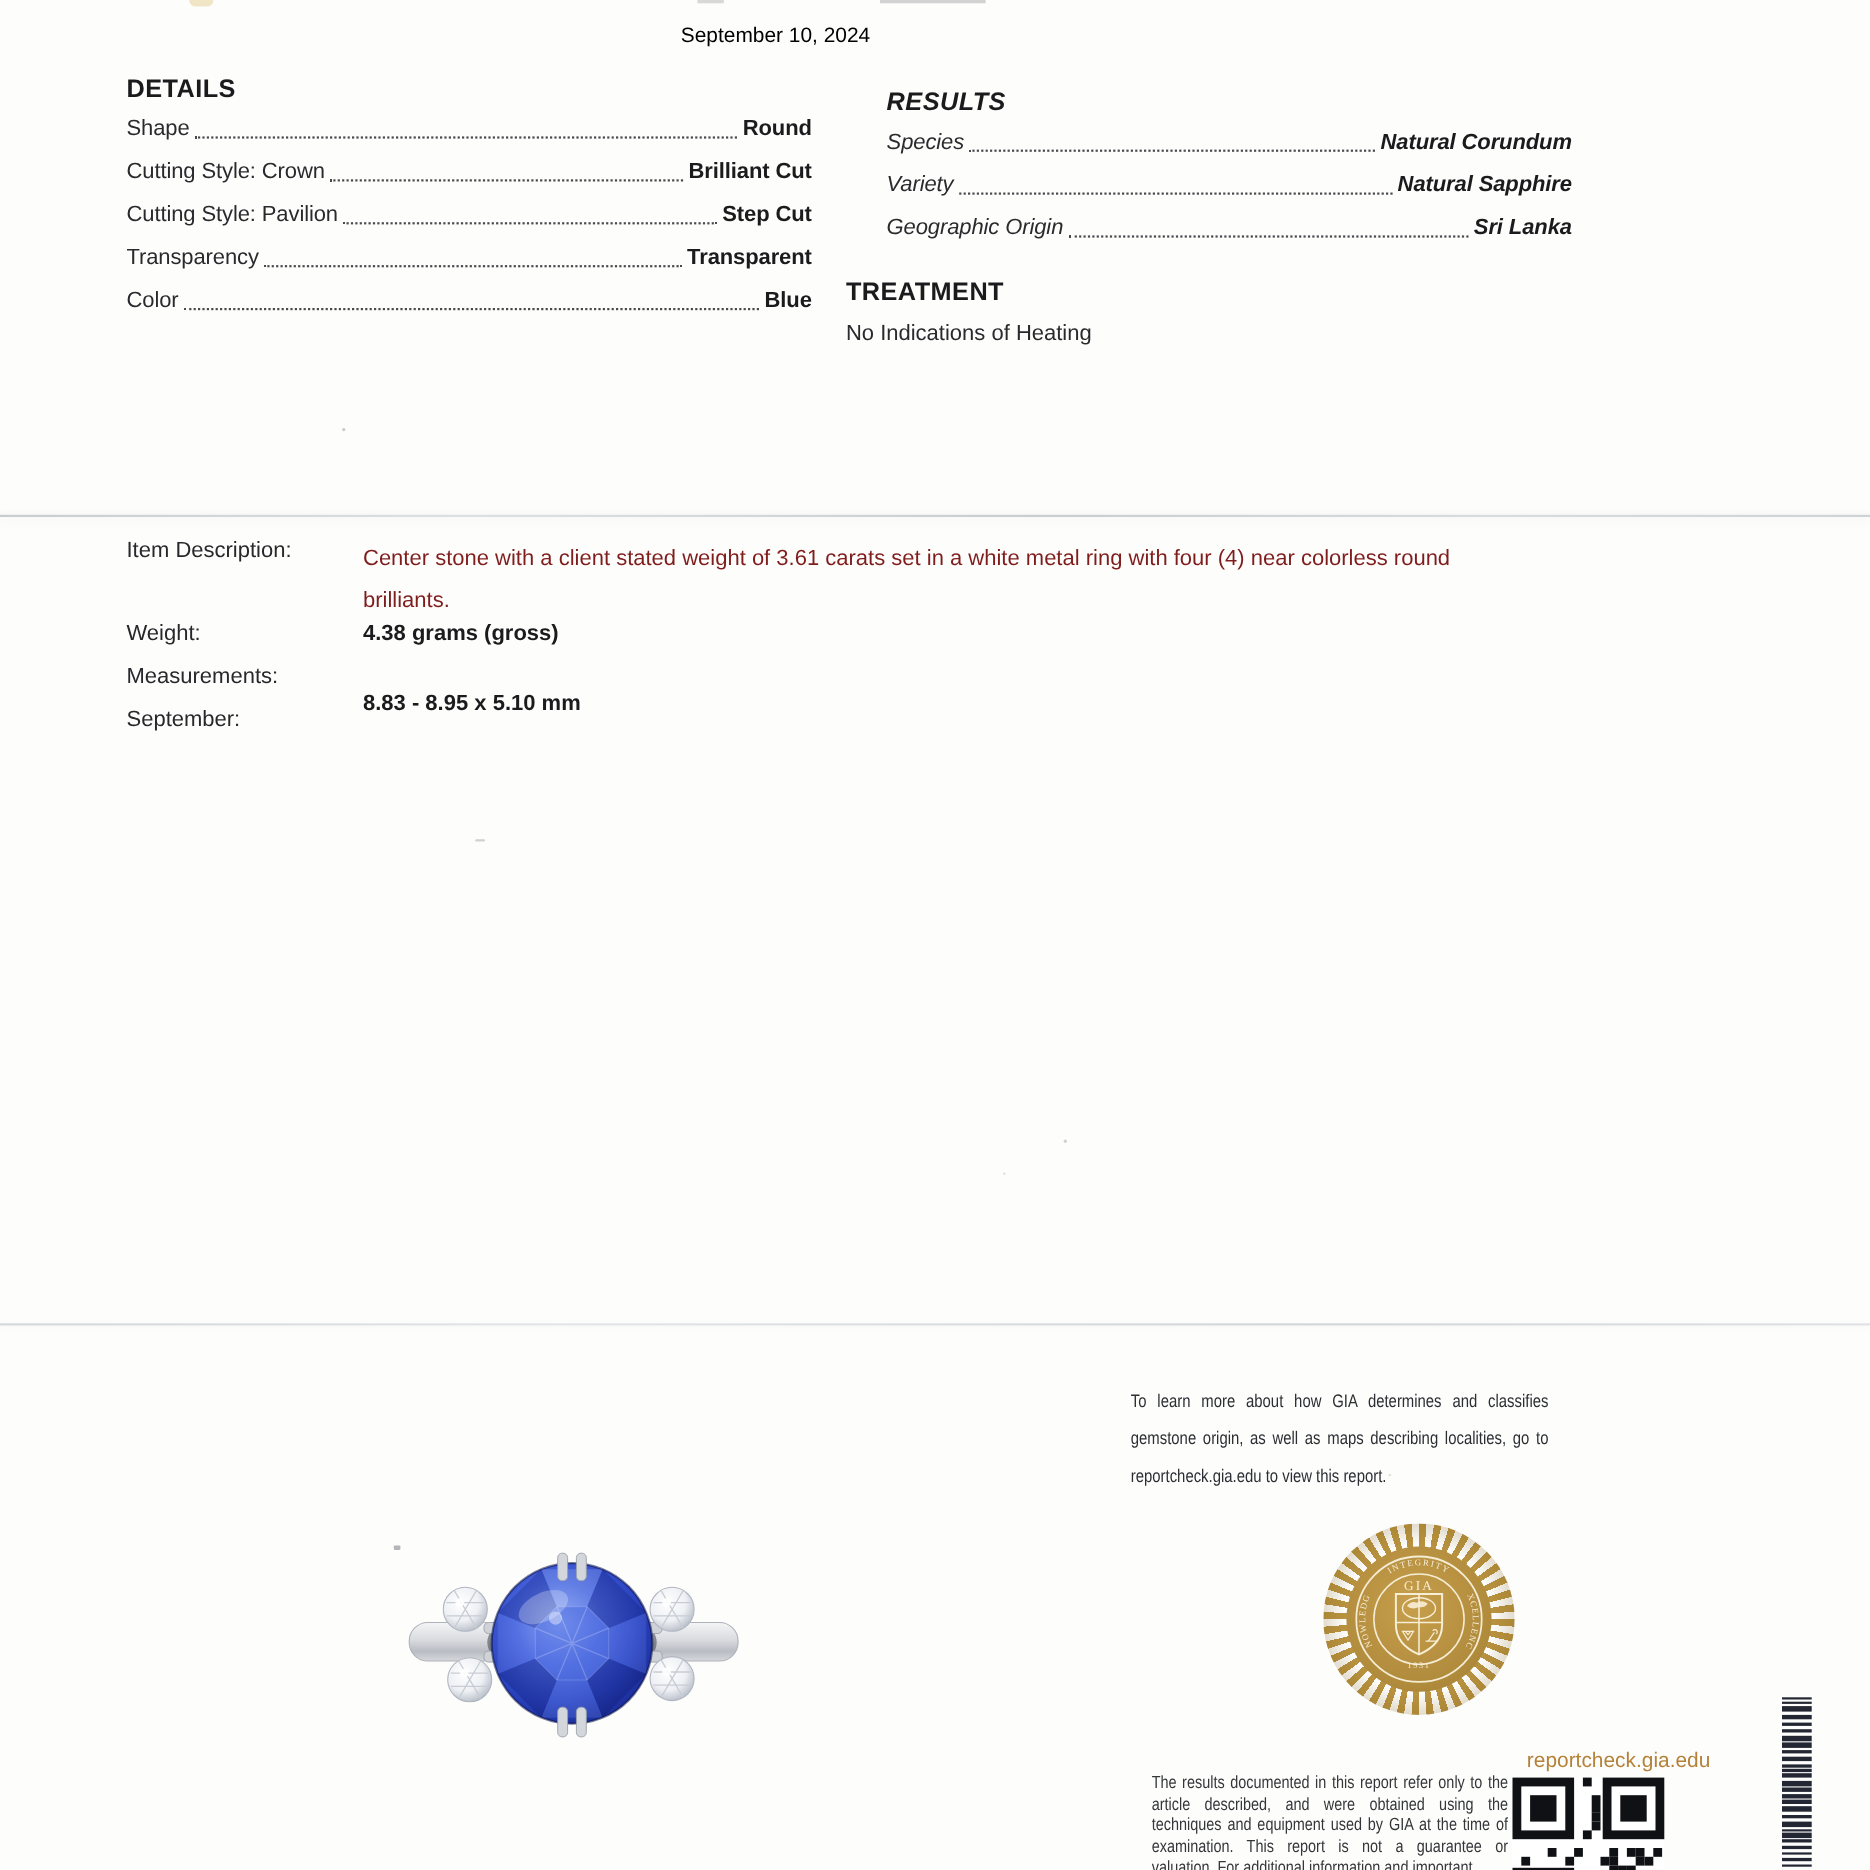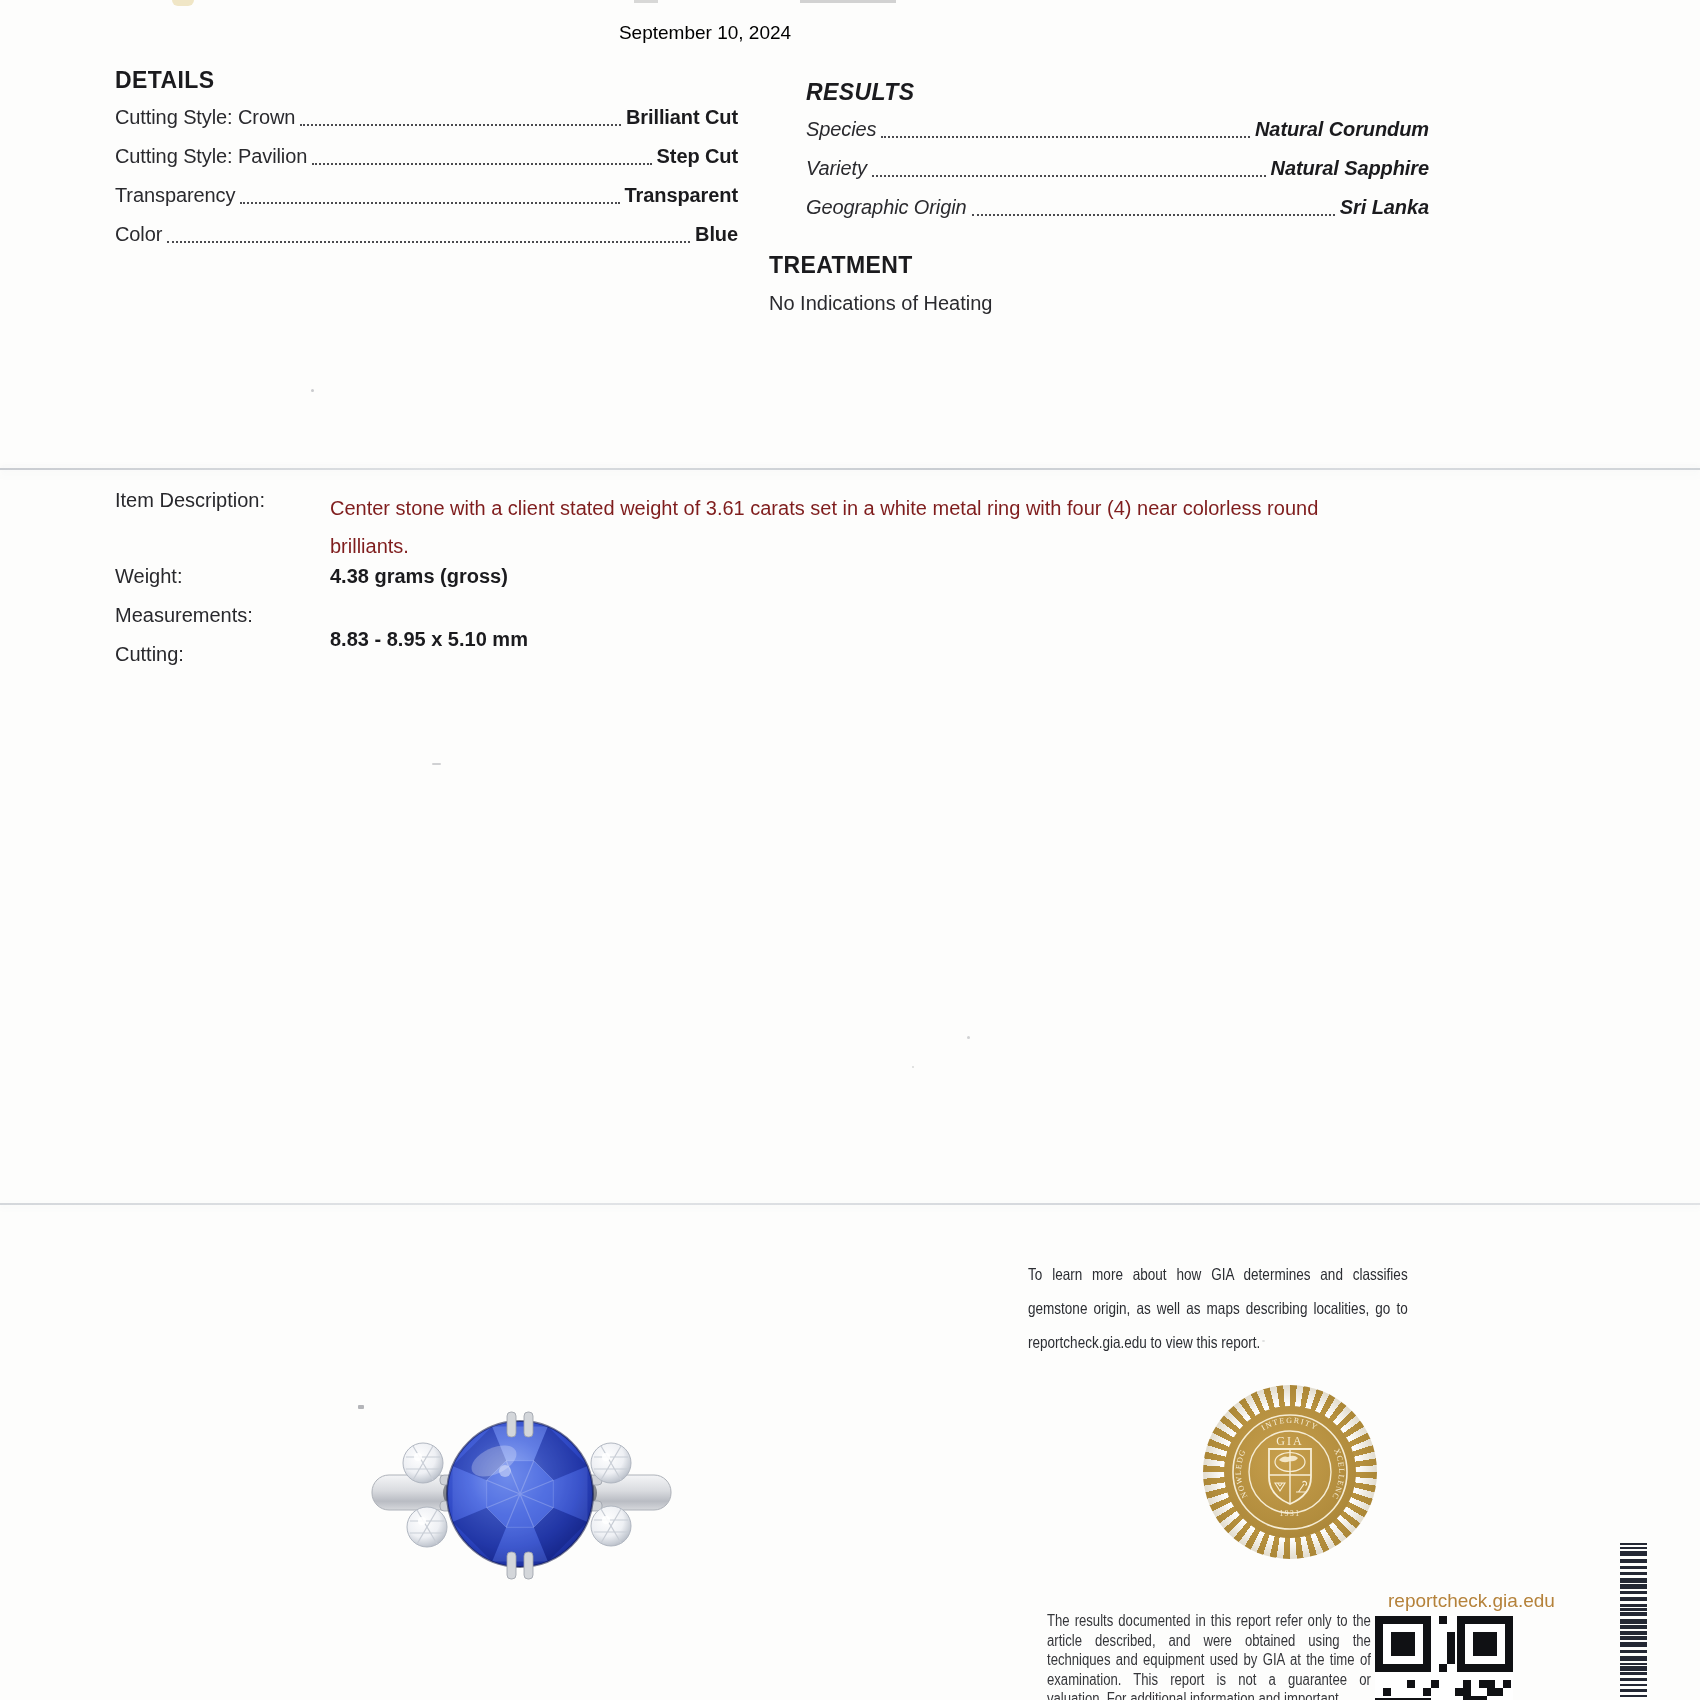--- a/index.html
+++ b/index.html
@@ -61,20 +61,25 @@
 
   <div class="mark" style="left:172px;top:0;width:22px;height:6px;background:#f0e6c6;border-radius:0 0 6px 6px;"></div>
   <div class="mark" style="left:634px;top:0;width:24px;height:3px;background:#555;opacity:.22;"></div>
   <div class="mark" style="left:800px;top:0;width:96px;height:3px;background:#555;opacity:.25;"></div>
 
   <div class="date">September 10, 2024</div>
 
   <section class="sect" style="left:115px;top:67px;width:623px;">
     <h2>DETAILS</h2>
     <div class="row">
+      <span class="lbl">Shape</span>
+      <span class="dots"></span>
+      <span class="val">Round</span>
+    </div>
+    <div class="row">
       <span class="lbl">Cutting Style: Crown</span>
       <span class="dots"></span>
       <span class="val">Brilliant Cut</span>
     </div>
     <div class="row">
       <span class="lbl">Cutting Style: Pavilion</span>
       <span class="dots"></span>
       <span class="val">Step Cut</span>
     </div>
     <div class="row">
@@ -114,21 +119,21 @@
   </section>
 
   <div class="divider" id="div1"></div>
 
   <div class="ilabel" style="top:489px;">Item Description:</div>
   <div class="ivalue para" style="top:489px;">Center stone with a client stated weight of 3.61 carats set in a white metal ring with four (4) near colorless round brilliants.</div>
   <div class="ilabel" style="top:565px;">Weight:</div>
   <div class="ivalue bold" style="top:565px;">4.38 grams (gross)</div>
   <div class="ilabel" style="top:604px;">Measurements:</div>
   <div class="ivalue bold" style="top:628px;">8.83 - 8.95 x 5.10 mm</div>
-  <div class="ilabel" style="top:643px;">Cutting:</div>
+  <div class="ilabel" style="top:643px;">September:</div>
 
   <div class="divider" id="div2"></div>
 
   <div class="learn condensed">To learn more about how GIA determines and classifies gemstone origin, as well as maps describing localities, go to reportcheck.gia.edu to view this report.</div>
 
   <div style="position:absolute;left:366px;top:1375px;width:310px;height:240px;">
     <svg viewBox="0 0 310 240" width="310" height="240">
       <defs>
         <radialGradient id="sg" cx="42%" cy="38%" r="75%">
           <stop offset="0" stop-color="#8aa4f2"></stop>

